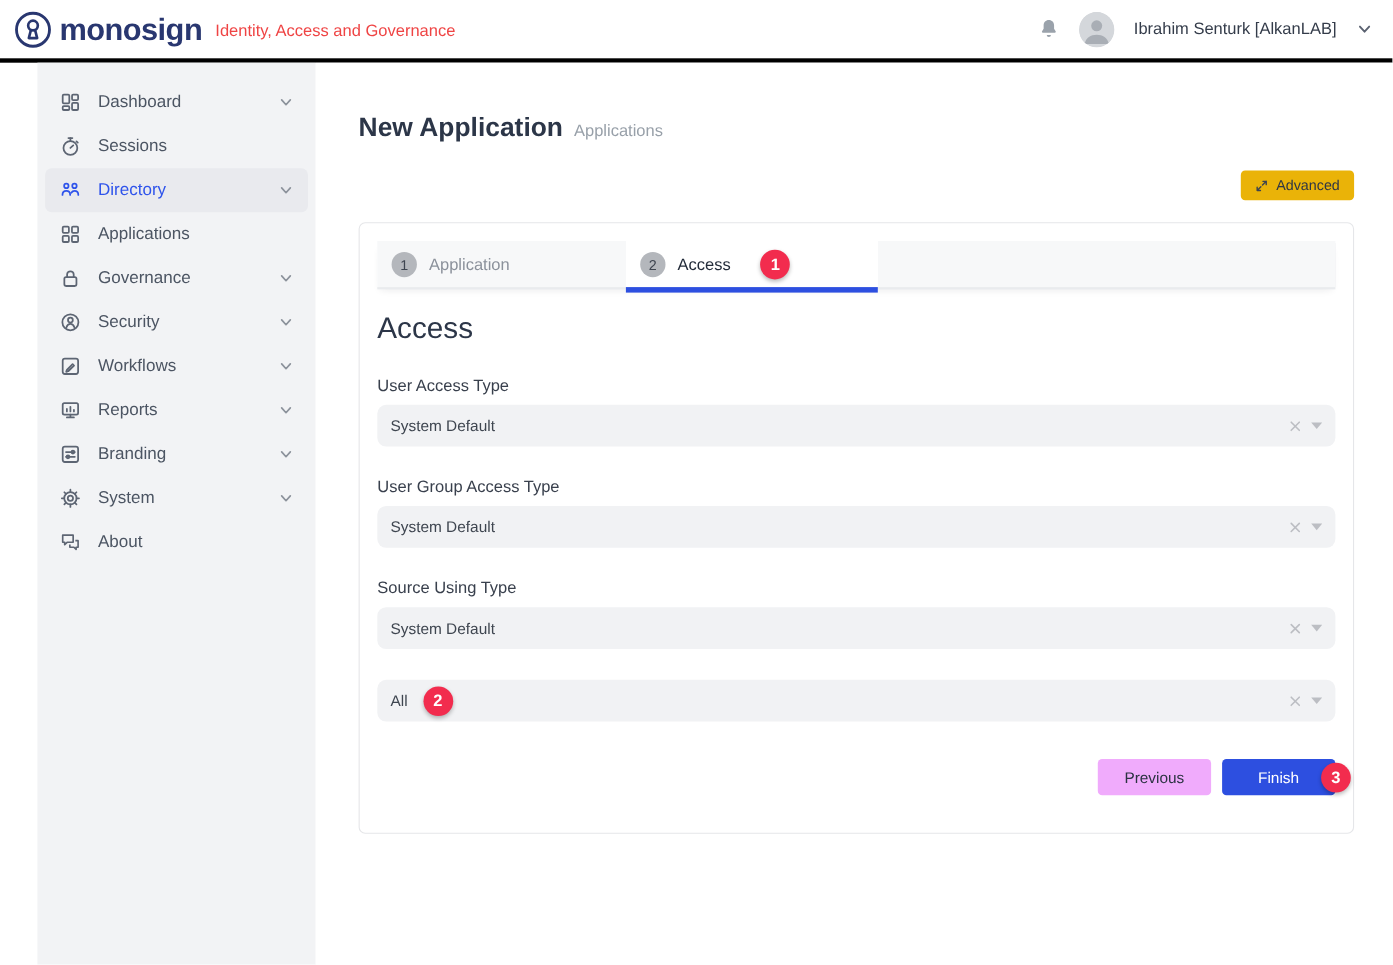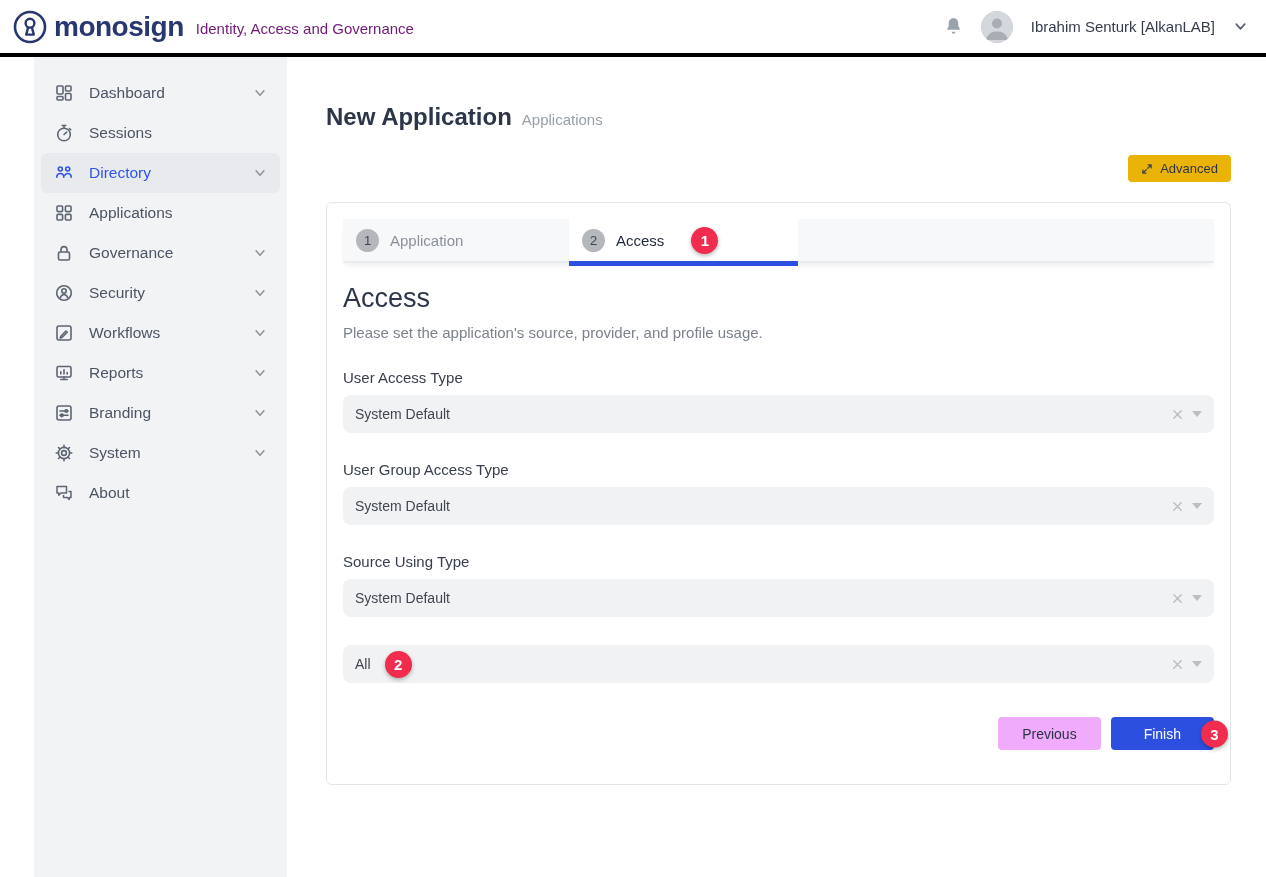--- a/index.html
+++ b/index.html
@@ -5,21 +5,21 @@
   * { margin:0; padding:0; box-sizing:border-box; }
   html,body { width:1266px; height:877px; overflow:hidden; }
   body { font-family:"Liberation Sans","DejaVu Sans",sans-serif; background:#fff; color:#2e3645; }
 
   
   .topbar { height:57px; background:#fff; border-bottom:4px solid #000000;
             display:flex; align-items:center; justify-content:space-between; padding:0 18px 0 12px; }
   .brand-wrap { display:flex; align-items:center; }
   .logo-icon { width:36px; height:36px; display:block; }
   .brand-text { font-size:28px; font-weight:700; color:#293770; letter-spacing:-0.5px; margin-left:6px; }
-  .tagline { font-size:15px; color:#701a75; margin-left:12px; margin-top:4px; }
+  .tagline { font-size:15px; color:#ef4444; margin-left:12px; margin-top:4px; }
   .topbar-right { display:flex; align-items:center; gap:18px; }
   .bell { width:19px; height:21px; color:#9aa2ab; }
   .avatar { width:32px; height:32px; border-radius:50%; background:#d4d7db; overflow:hidden; flex:0 0 auto; }
   .username { font-size:15px; color:#343c4a; }
   .chev { width:15px; height:15px; color:#5a6170; }
 
   
   .shell { display:flex; height:820px;padding-left:34px; }
   .sidebar { width:253px; background:#f2f3f5; padding-top:16px; flex:0 0 auto; }
   .side-item { height:40px; margin:0 7px; border-radius:6px; display:flex; align-items:center;
@@ -268,21 +268,20 @@
         </div>
         <div class="tab tab-active">
           <span class="step-circle">2</span>
           <span>Access</span>
           <span class="red-badge inline-badge">1</span>
         </div>
         <div class="tab-filler"></div>
       </div>
 
       <h2 class="section-title">Access</h2>
-      <p class="section-desc">Please set the application's source, provider, and profile usage.</p>
 
       <div class="field-group">
         <div class="field-label">User Access Type</div>
         <div class="select-box">
           <span class="select-value">System Default</span>
           <span class="select-icons">
             <svg class="x-icon" viewBox="0 0 12 12" stroke="currentColor" stroke-width="1.6" stroke-linecap="round">
                 <path d="M2 2 L10 10 M10 2 L2 10"></path>
               </svg>
             <span class="caret-down"></span>

